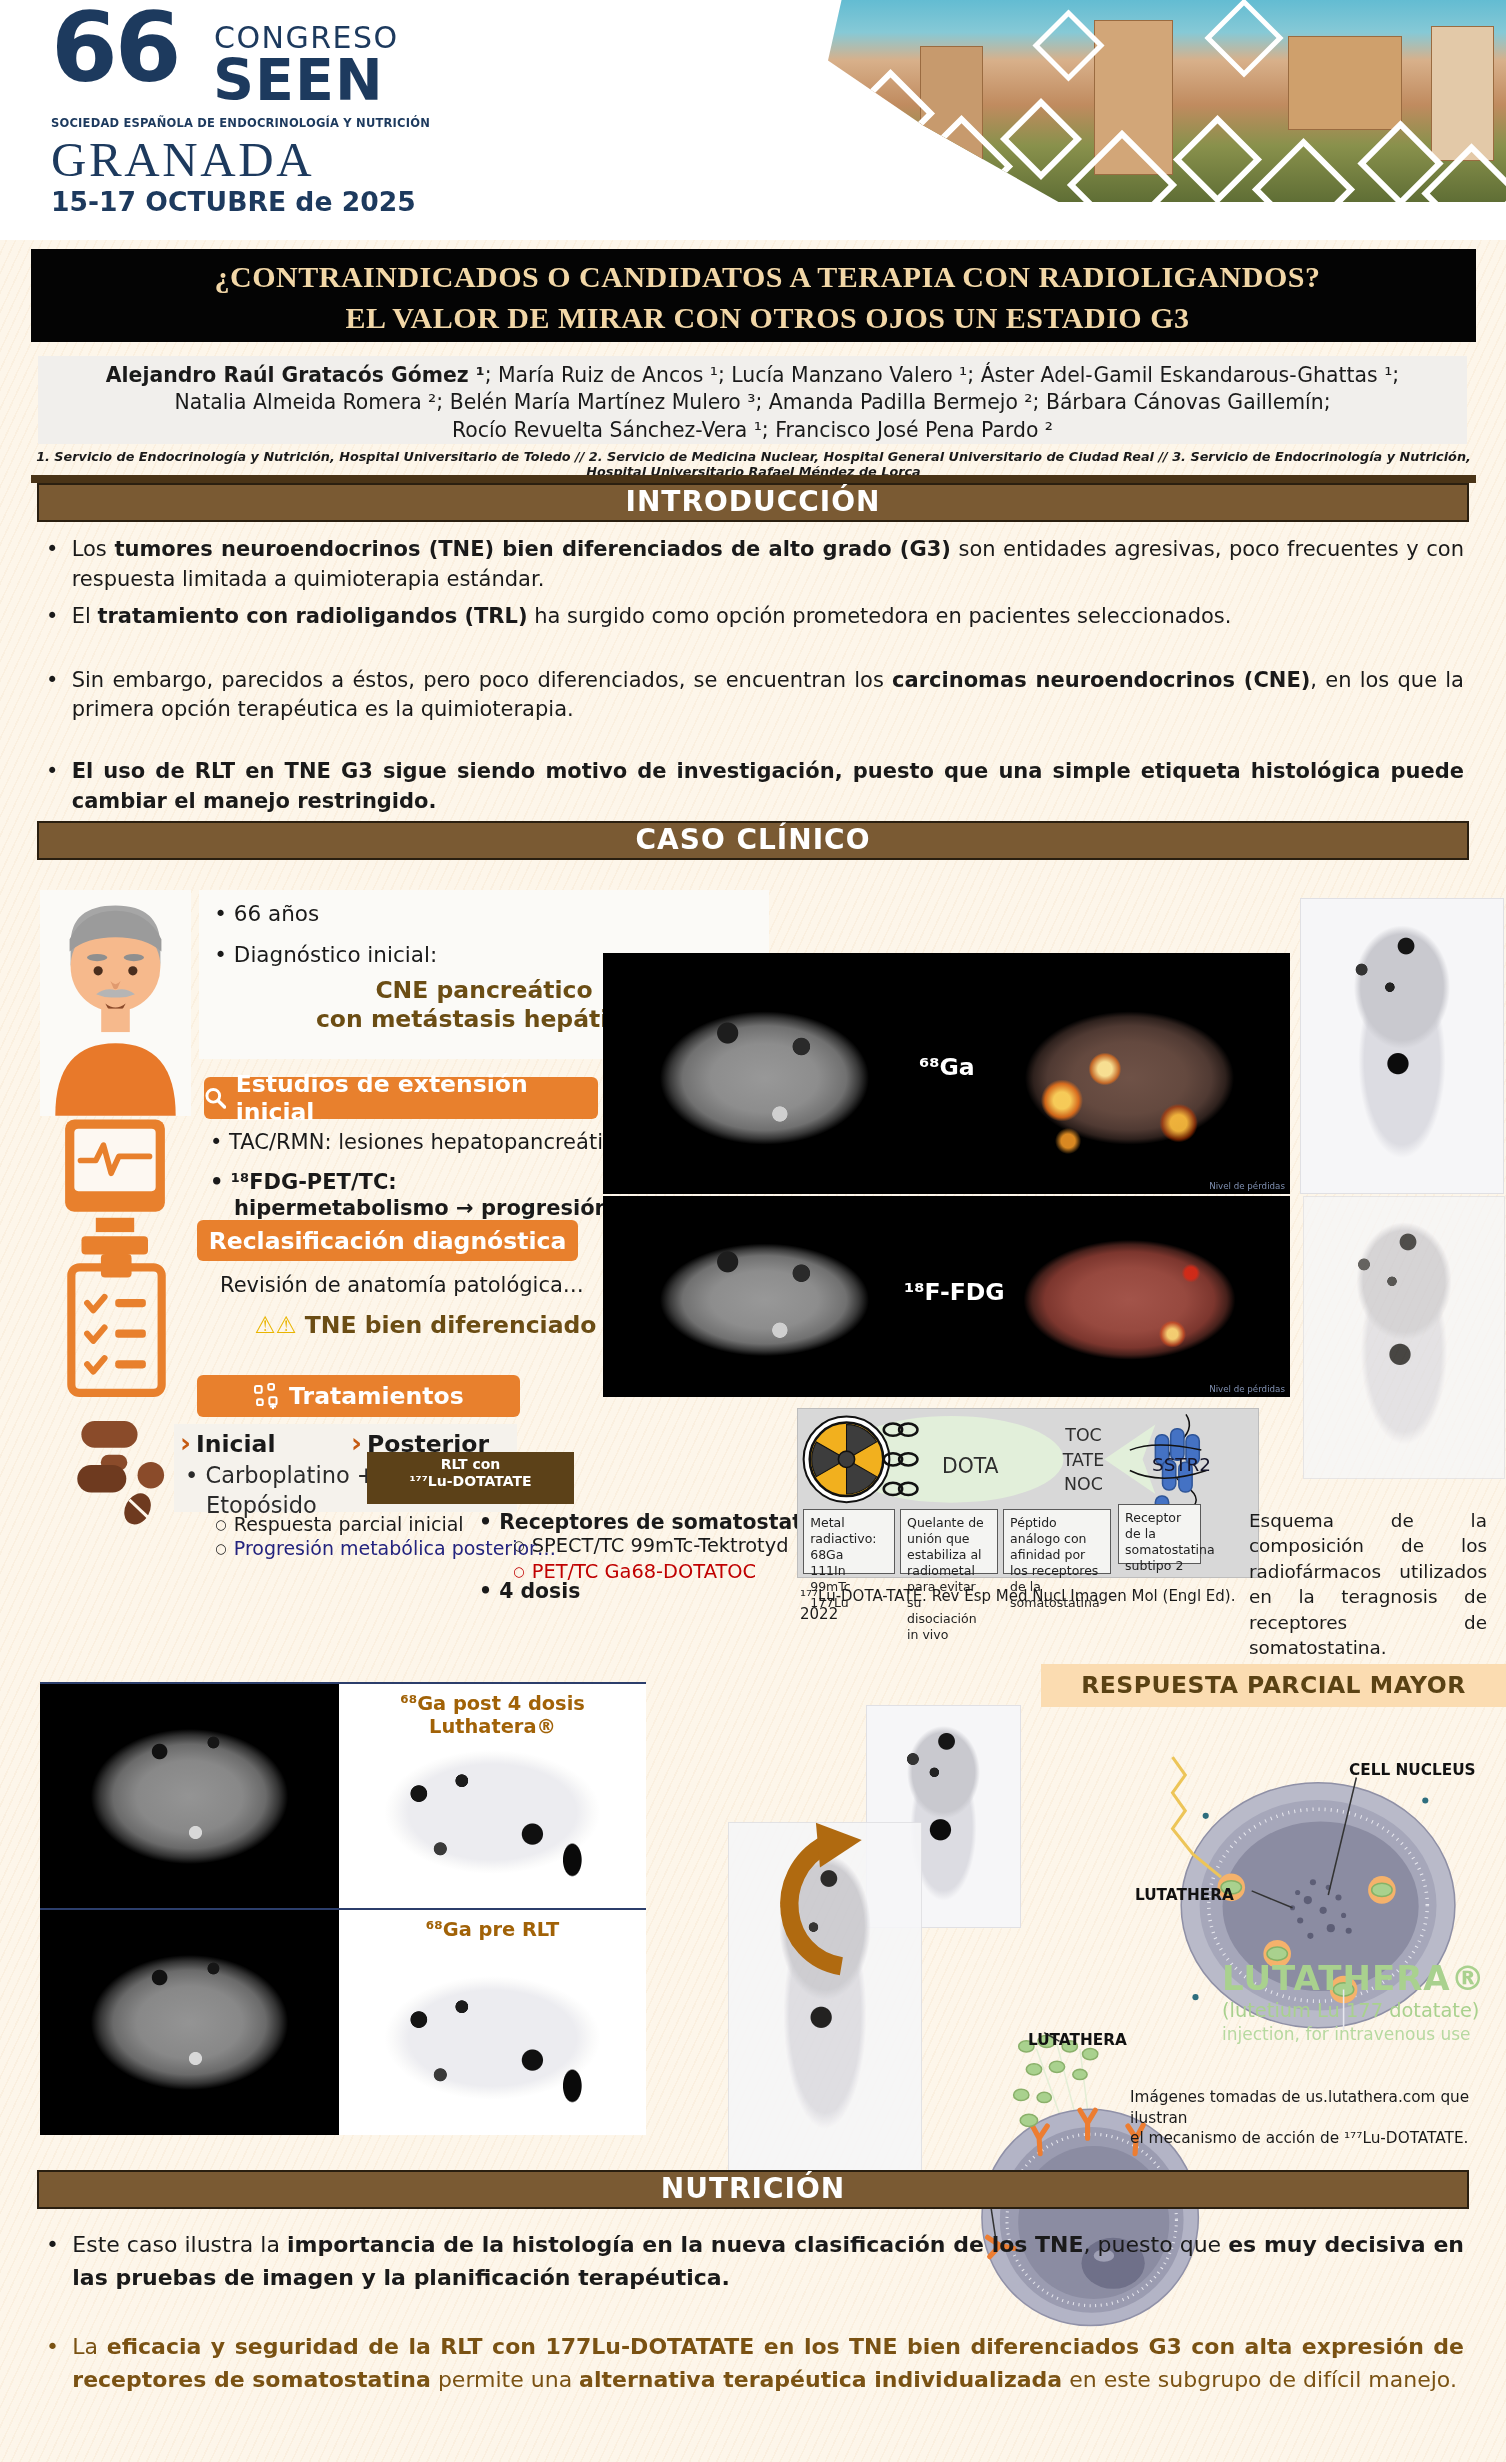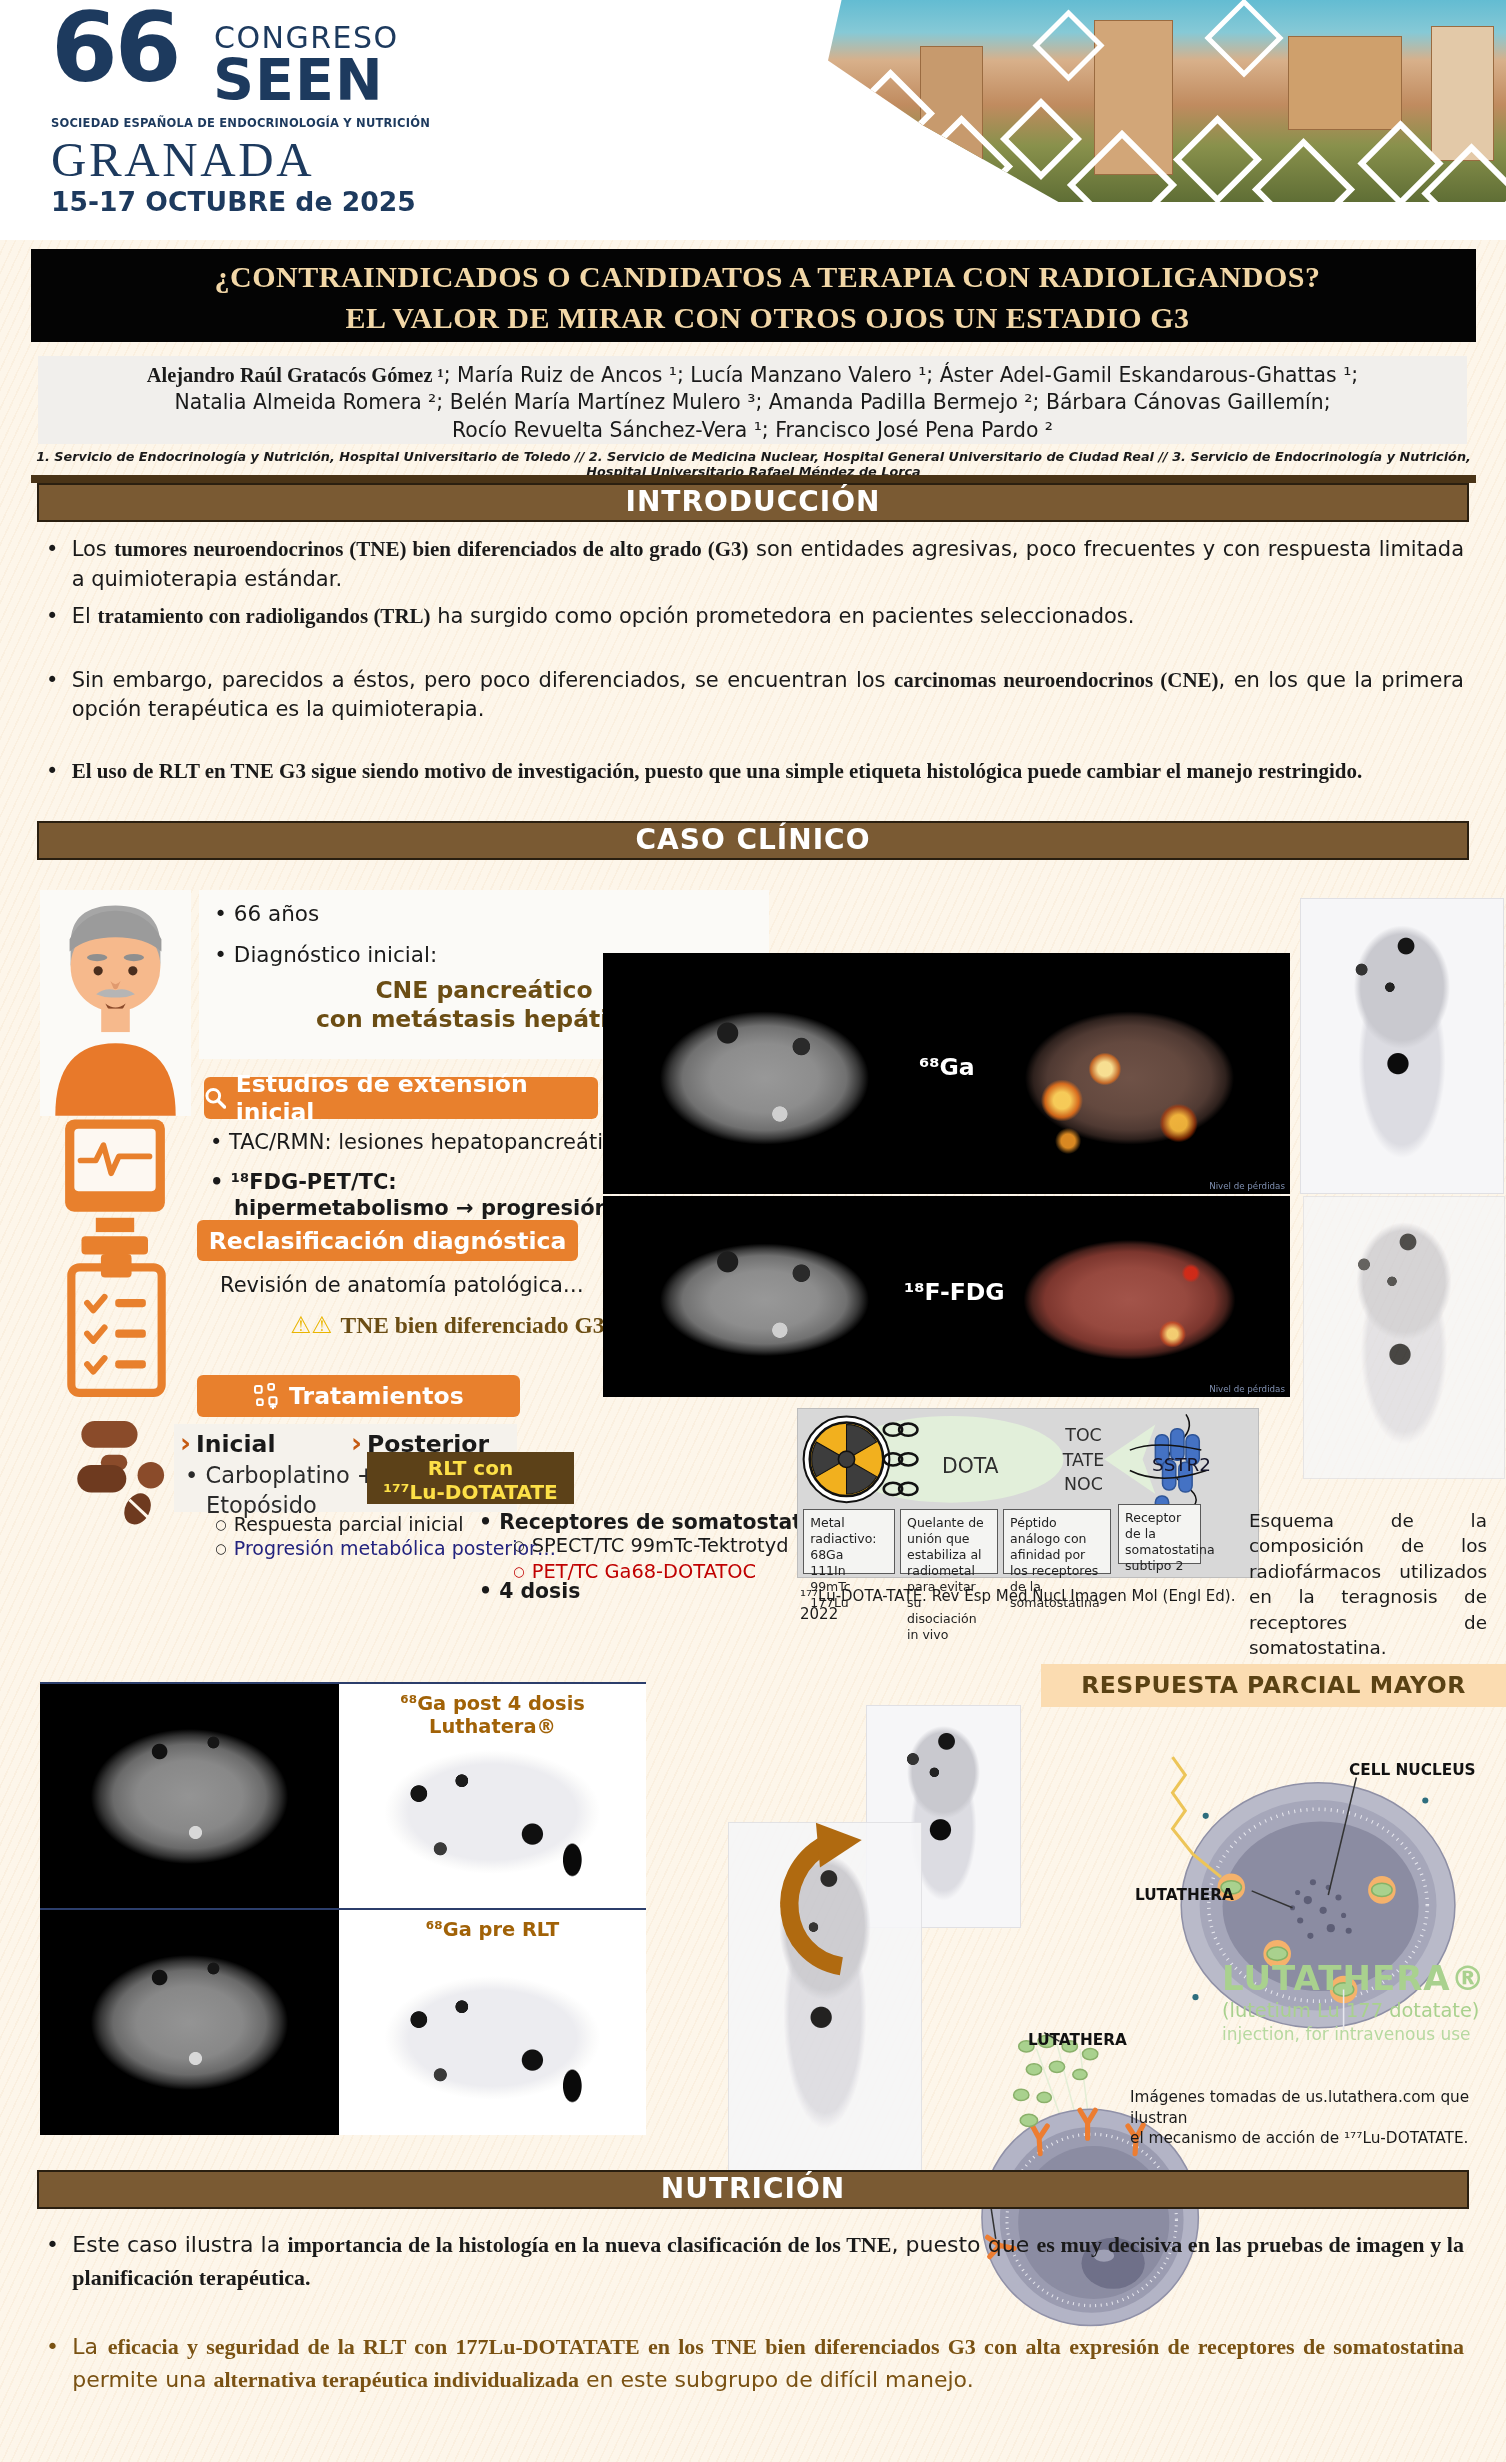--- a/index.html
+++ b/index.html
@@ -1,21 +1,21 @@
 <!DOCTYPE html>
 <html style="font-size:8.2px"><head>
 <meta charset="utf-8">
 <style>
   html,body{margin:0;padding:0;}
   body{width:1506px;height:2462px;font-family:"DejaVu Sans",sans-serif;color:#1a1a1a;}
   .poster{position:relative;width:1506px;height:2462px;overflow:hidden;
     background:#fdf6ea;
     background-image:repeating-linear-gradient(115deg, rgba(233,196,150,0.13) 0 1.5px, rgba(0,0,0,0) 1.5px 8.2px);}
   .abs{position:absolute;}
-  .b{font-weight:bold;font-family:Liberation Serif, serif;}
+  .b{font-weight:bold;}
   .brown{color:#6b4d14;}
   .navy{color:#23237e;text-align:right;}
   .red{color:#c00000;}
   .warn{color:#e9b500;font-weight:bold;}
   
   #header-band{left:0;top:0;width:1506px;height:240px;background:#ffffff;}
   #logo{left:51px;top:6.1px;width:409px;height:204px;color:#1d3a5e;}
   #logo-66{left:0;top:-14.3px;font-size:96px;font-weight:bold;letter-spacing:-3.1px;}
   #logo-congreso{left:163px;top:14.3px;font-size:30px;letter-spacing:1.5px;}
   #logo-seen{left:162px;top:41px;font-size:57px;font-weight:bold;letter-spacing:1px;}
@@ -63,21 +63,21 @@
   #fdg-bullet{left:210px;top:1170px;width:577px;font-size:21px;font-weight:bold;}
   #fdg-line2{left:234px;top:1196px;width:562px;font-size:21px;font-weight:bold;}
   #revision-line{left:220px;top:1273px;width:511px;font-size:21px;}
   #alert-line{left:199px;top:1311px;width:547px;text-align:center;font-size:23.5px;}
   #inicial-card{left:174px;top:1424px;width:343px;height:88px;background:#f5f2ec;}
   .chev{color:#c55a11;font-weight:bold;font-size:26.6px;margin-right:5.1px;}
   #inicial-header{left:180px;top:1427px;font-size:23.5px;font-weight:bold;}
   #posterior-header{left:351px;top:1427px;font-size:23.5px;font-weight:bold;}
   #carbo-line{left:185px;top:1462px;font-size:22.5px;color:#2a2a2a;}
   #etopo-line{left:206px;top:1492px;font-size:22.5px;color:#2a2a2a;}
-  #rlt-box{left:367px;top:1452px;width:207px;height:52px;background:#5c4118;color:#fde047;font-weight:bold;font-size:20px;text-align:center;line-height:1.22;padding-top:4.1px;box-sizing:border-box;}
+  #rlt-box{left:367px;top:1452px;width:207px;height:52px;background:#5c4118;color:#ffffff;font-weight:bold;font-size:14px;text-align:center;line-height:1.22;padding-top:4.1px;box-sizing:border-box;}
   #outcome1{left:215px;top:1513px;font-size:19px;}
   #outcome2{left:215px;top:1537px;font-size:19px;}
   #receptores-header{left:479px;top:1510px;font-size:20.4px;font-weight:bold;}
   #receptor1{left:513px;top:1534px;font-size:19.4px;}
   #receptor2{left:513px;top:1560px;font-size:19.4px;}
   #dosis-line{left:479px;top:1579px;font-size:20.4px;font-weight:bold;}
   .subdot{font-size:13.3px;vertical-align:2px;margin-right:7.2px;}
   
   #ga-panel{left:603px;top:953px;width:687px;height:241px;background:#000;}
   #fdg-panel{left:603px;top:1196px;width:687px;height:201px;background:#000;}

